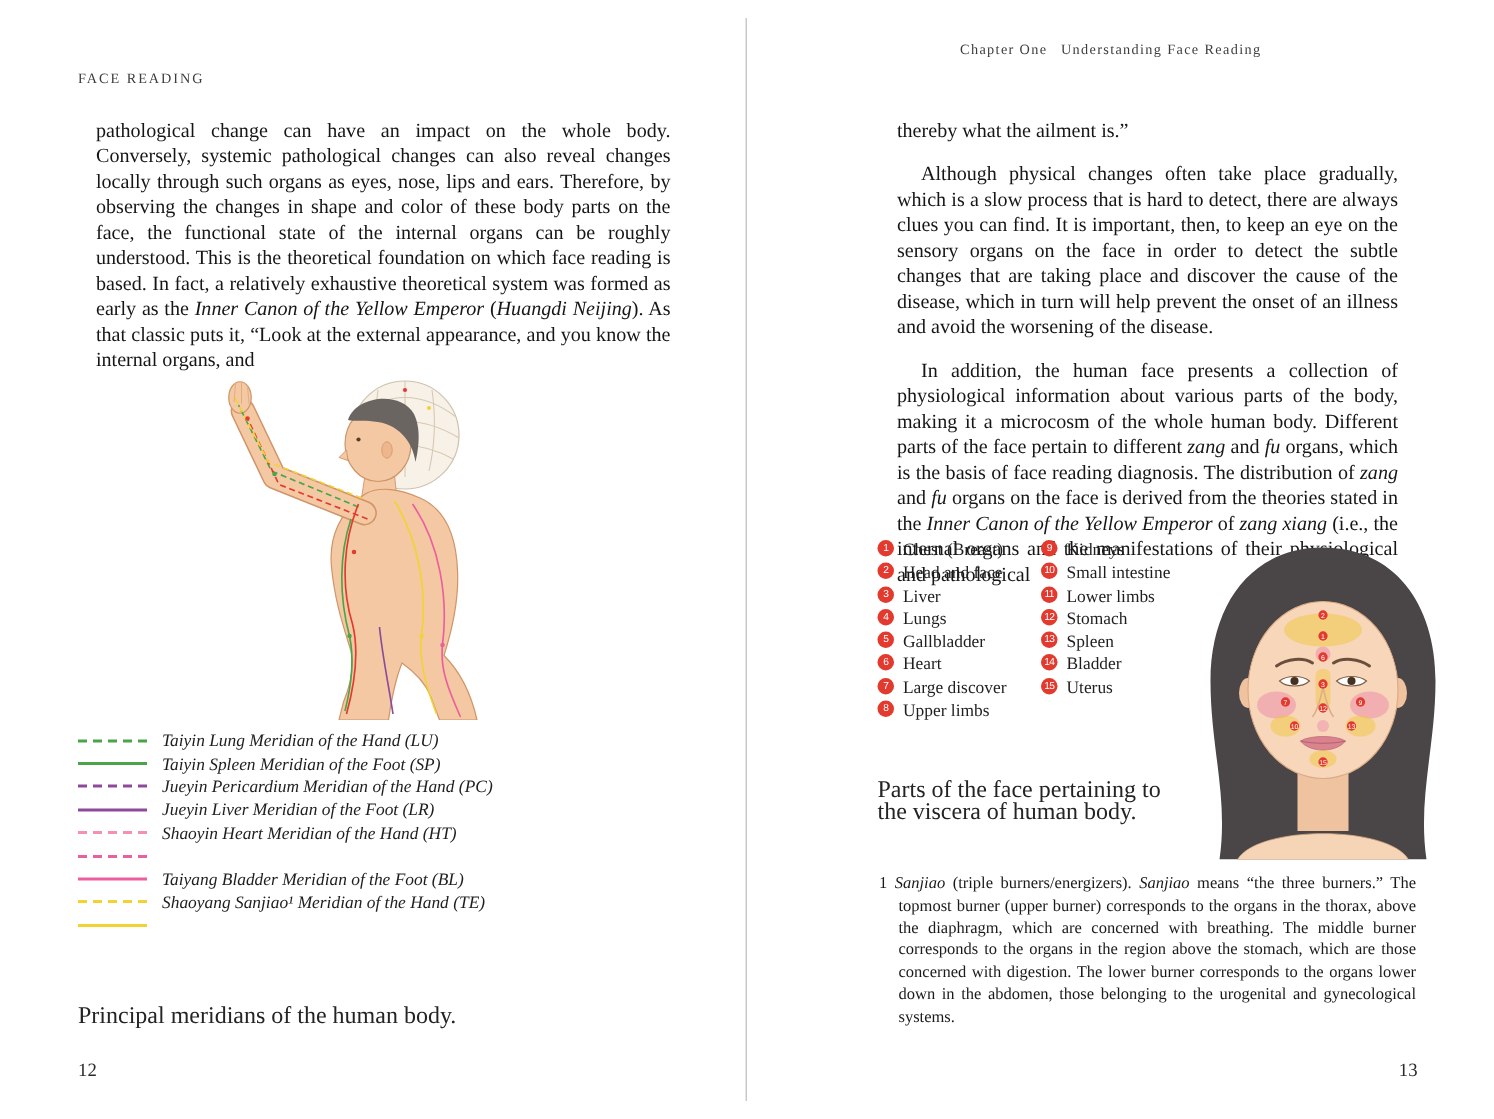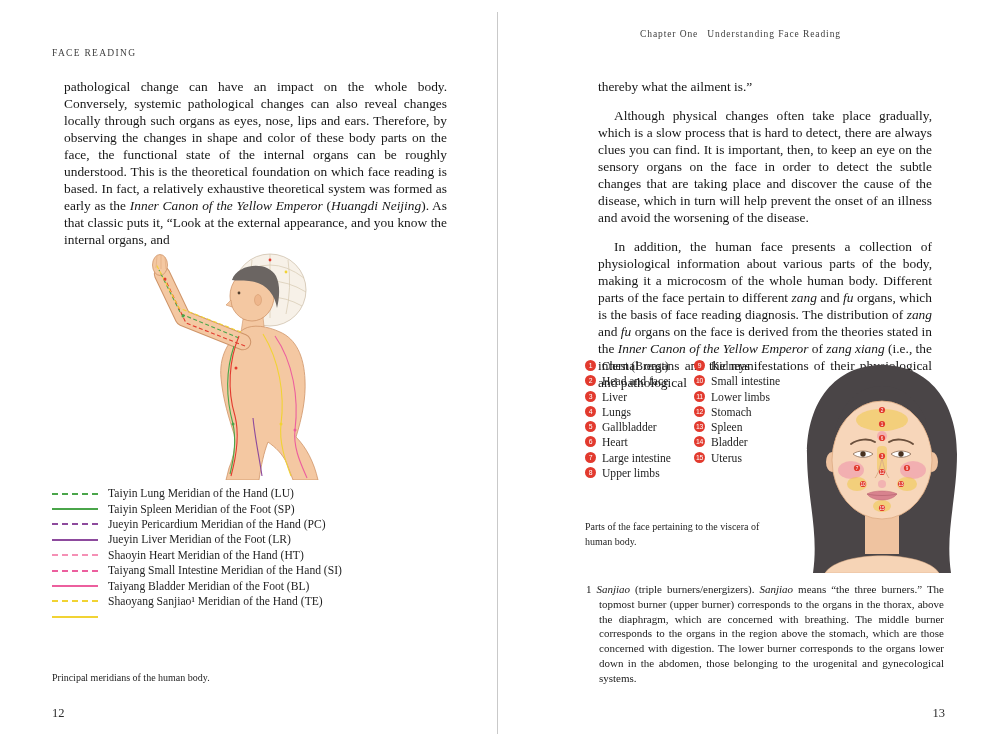--- a/index.html
+++ b/index.html
@@ -23,23 +23,23 @@
   .right-body { left:586px; top:66px; width:358px; }
 
   .figure-box { position:absolute; }
   .meridian-figure { left:55px; top:248px; width:295px; height:232px; }
   .face-figure { left:773px; top:360px; width:219px; height:213px; }
 
   .legend { position:absolute; left:52px; top:486px; }
   .legend-row { display:flex; align-items:center; height:15.4px; }
   .legend-line { display:inline-block; width:46px; height:0; border-top:2px solid #999; margin-right:10px; flex:none; }
   .legend-line[data-line-style="dashed"] { border-top-style:dashed; }
-  .legend-label { font-size:11.6px; color:#1e1e1e; white-space:nowrap; }
-
-  .figure-caption { position:absolute; font-size:10px; color:#242424; line-height:14.5px;font-family:Liberation Serif, serif; }
+  .legend-label { font-size:11.6px; color:#1e1e1e; white-space:nowrap;font-style:italic; }
+
+  .figure-caption { position:absolute; font-size:16px; color:#242424; line-height:14.5px;font-family:Liberation Serif, serif; }
   .caption-left { left:52px; top:671px; }
   .caption-right { left:585px; top:520px; width:196px; }
 
   .face-map-col { position:absolute; top:360px; }
   .col-1 { left:585px; }
   .col-2 { left:694px; }
   .map-row { display:flex; height:15.3px; }
   .num-dot { flex:none; width:11px; height:11px; border-radius:50%; background:var(--accent,#e23a2e); color:#fff;
              font-family:"Liberation Sans", sans-serif; font-size:6.8px; line-height:11px; text-align:center;
              letter-spacing:-0.4px; margin-right:6px; }
@@ -134,21 +134,20 @@
     <div class="legend-row">
       <span class="legend-line" data-line-style="solid" style="border-top-color: rgb(141, 74, 157);"></span>
       <span class="legend-label">Jueyin Liver Meridian of the Foot (LR)</span>
     </div>
     <div class="legend-row">
       <span class="legend-line" data-line-style="dashed" style="border-top-color: rgb(245, 144, 181);"></span>
       <span class="legend-label">Shaoyin Heart Meridian of the Hand (HT)</span>
     </div>
     <div class="legend-row">
       <span class="legend-line" data-line-style="dashed" style="border-top-color: rgb(236, 95, 158);"></span>
-      <span class="legend-label">Taiyang Small Intestine Meridian of the Hand (SI)</span>
     </div>
     <div class="legend-row">
       <span class="legend-line" data-line-style="solid" style="border-top-color: rgb(236, 95, 158);"></span>
       <span class="legend-label">Taiyang Bladder Meridian of the Foot (BL)</span>
     </div>
     <div class="legend-row">
       <span class="legend-line" data-line-style="dashed" style="border-top-color: rgb(241, 211, 52);"></span>
       <span class="legend-label">Shaoyang Sanjiao¹ Meridian of the Hand (TE)</span>
     </div>
     <div class="legend-row">
@@ -190,21 +189,21 @@
     <div class="map-row">
       <span class="num-dot">5</span>
       <span class="map-label">Gallbladder</span>
     </div>
     <div class="map-row">
       <span class="num-dot">6</span>
       <span class="map-label">Heart</span>
     </div>
     <div class="map-row">
       <span class="num-dot">7</span>
-      <span class="map-label">Large intestine</span>
+      <span class="map-label">Large discover</span>
     </div>
     <div class="map-row">
       <span class="num-dot">8</span>
       <span class="map-label">Upper limbs</span>
     </div>
   </div>
 
   <div class="face-map-col col-2">
     <div class="map-row">
       <span class="num-dot">9</span>

